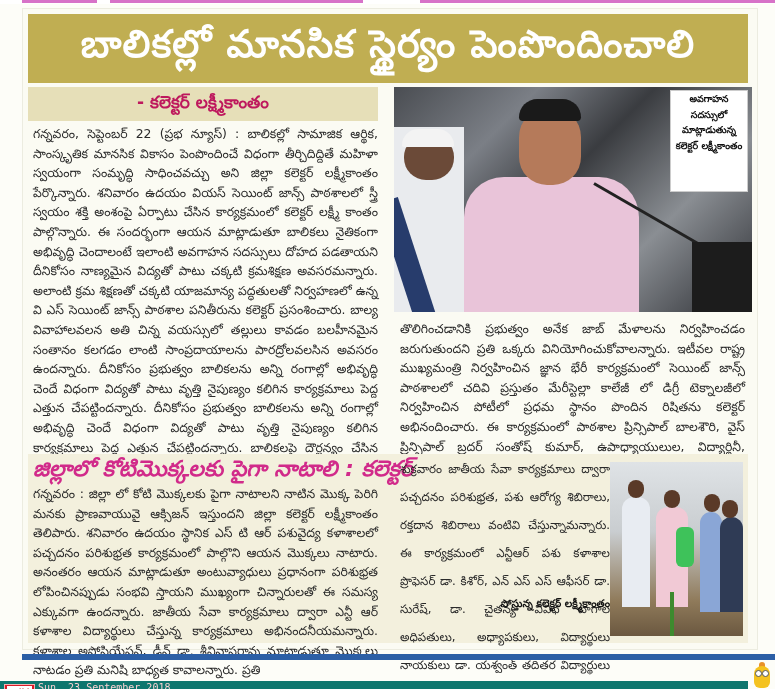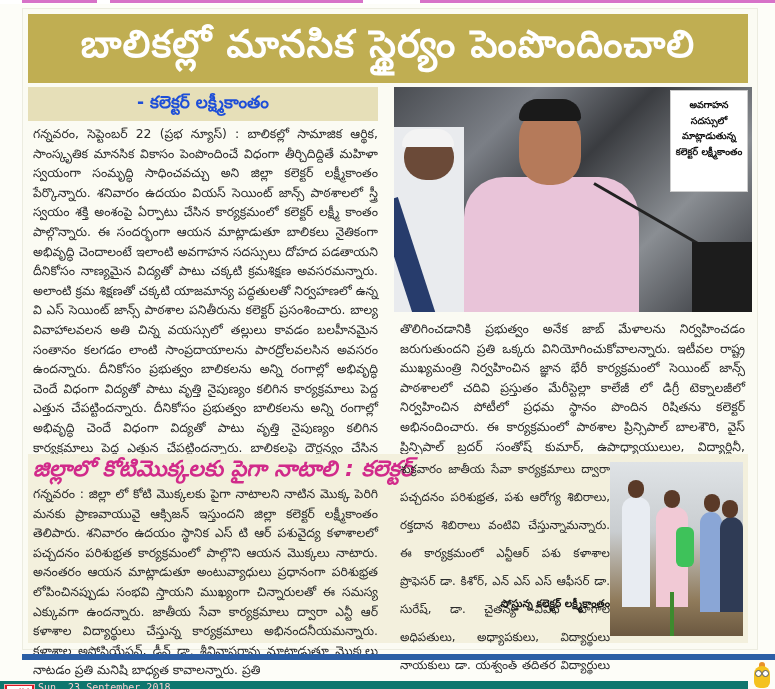--- a/index.html
+++ b/index.html
@@ -11,42 +11,42 @@
 
   .page { position: absolute; left: 22px; top: 8px; width: 736px; height: 642px;
           background: #fbfbf3; border: 1px solid #ecece0; }
 
   .headline { position: absolute; left: 28px; top: 14px; width: 720px; height: 69px;
               background: #c0ae52; color: #fff; display: flex; align-items: center; justify-content: center;
               font-size: 38px; font-weight: bold; letter-spacing: 1px; }
 
   .subhead { position: absolute; left: 28px; top: 87px; width: 350px; height: 34px;
              background: #e6dfb8; display: flex; align-items: center; justify-content: center;
-             font-size: 17px; font-weight: bold; color: #1d4ed8; }
+             font-size: 17px; font-weight: bold; color: #be185d; }
 
   .body-col { position: absolute; font-size: 12.4px; line-height: 19.6px; color: #2a2a2a; text-align: justify; }
   .body-col p { text-indent: 0; }
   .col-left { left: 33px; top: 124px; width: 345px; }
   .col-right-top { left: 400px; top: 319px; width: 345px; }
 
   .photo1 { position: absolute; left: 394px; top: 87px; width: 358px; height: 225px;
             background: linear-gradient(135deg, #4a4d52 0%, #7b7f86 25%, #3a3c40 45%, #8a8e93 70%, #2c2e33 100%);
             overflow: hidden; }
   .photo1 .shirt { position: absolute; left: 70px; top: 90px; width: 175px; height: 135px; background: #e9c4d9; border-radius: 40px 40px 0 0; }
   .photo1 .head { position: absolute; left: 125px; top: 20px; width: 62px; height: 78px; background: #b57a5a; border-radius: 30px 30px 28px 28px; }
   .photo1 .hair { position: absolute; left: 125px; top: 12px; width: 62px; height: 22px; background: #1a1a1a; border-radius: 30px 30px 6px 6px; }
   .photo1 .guard { position: absolute; left: 0; top: 40px; width: 70px; height: 185px; background: #e9ebee; }
   .photo1 .guard-head { position: absolute; left: 10px; top: 8px; width: 50px; height: 45px; background: #6b4a38; border-radius: 22px; }
   .photo1 .cap { position: absolute; left: 8px; top: 2px; width: 52px; height: 18px; background: #f3f3f3; border-radius: 20px 20px 2px 2px; }
   .photo1 .sash { position: absolute; left: 4px; top: 70px; width: 22px; height: 140px; background: #273c6c; transform: rotate(-18deg); }
   .photo1 .mic { position: absolute; left: 200px; top: 95px; width: 130px; height: 3px; background: #222; transform: rotate(30deg); transform-origin: left; }
   .photo1 .podium { position: absolute; right: 0; bottom: 0; width: 60px; height: 70px; background: #1c1c1c; }
 
   .caption1 { position: absolute; left: 670px; top: 90px; width: 78px; height: 102px; background: #fff;
-              border: 1px solid #ccc; font-size: 9.5px; line-height: 15.5px; font-weight: bold; text-align: center; padding-top: 6px; color: #111; }
+              border: 1px solid #ccc; font-size: 9.5px; line-height: 15.5px; font-weight: bold; text-align: center; color: #111; }
 
   .lower-box { position: absolute; left: 28px; top: 454px; width: 720px; height: 189px; background: #f3f0dd; }
   .lower-title { position: absolute; left: 33px; top: 456px; font-size: 22px; font-weight: bold; font-style: italic; color: #d12a8a; }
   .col-lower-left { left: 33px; top: 484px; width: 345px; }
   .col-lower-right { left: 400px; top: 455px; width: 210px; font-size: 11.8px; line-height: 28px; }
   .caption2 { position: absolute; left: 470px; top: 594px; width: 140px; font-size: 10.5px; line-height: 19px; font-weight: bold; text-align: right; color: #111; }
 
   .photo2 { position: absolute; left: 610px; top: 462px; width: 133px; height: 174px;
             background: linear-gradient(180deg, #dfe3e6 0%, #c9cdd0 40%, #8f7a5a 80%, #6b5840 100%); overflow: hidden; }
   .photo2 .p { position: absolute; border-radius: 12px 12px 0 0; }

